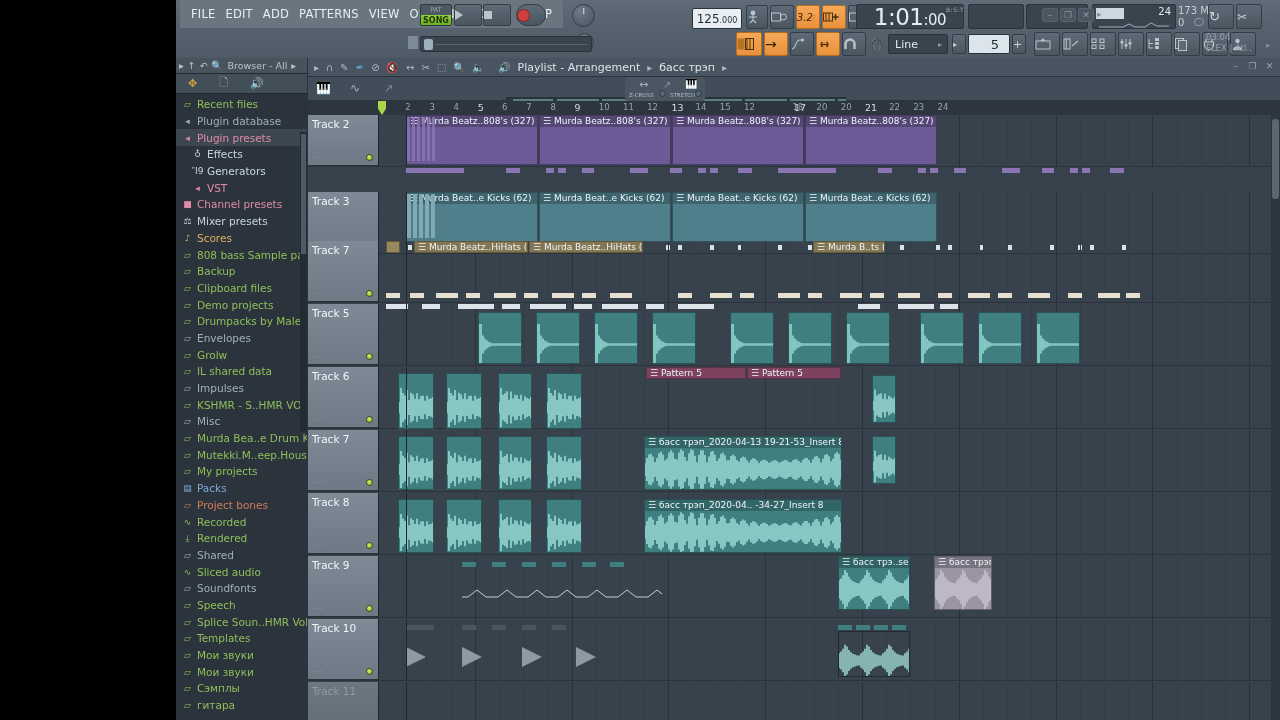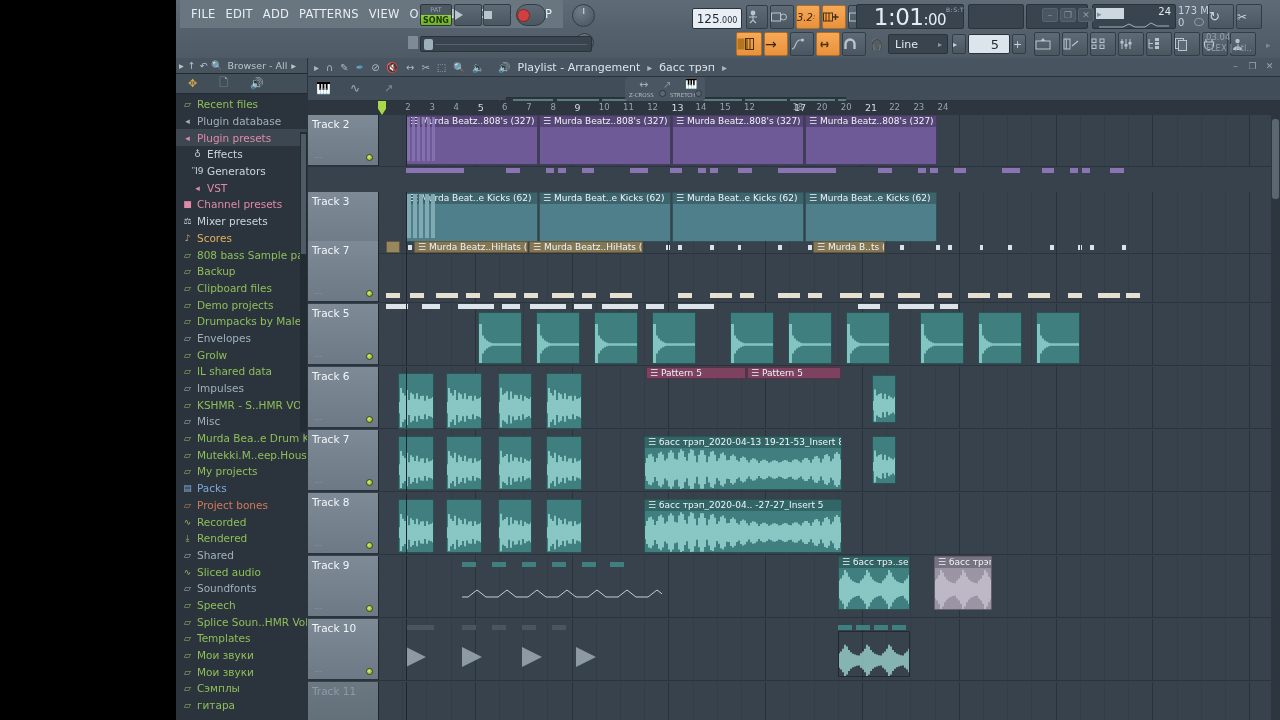--- a/index.html
+++ b/index.html
@@ -1205,21 +1205,21 @@
               <svg width="34" height="43" style="position: absolute; left: 0px; top: 11px;">
                 <path d="M0 16.125L0 26.875M2 2.6340962166523276L2 40.365903783347676M4 9.256917657105438L4 33.74308234289456M6 7.9068328214600765L6 35.09316717853992M8 5.97741082879107L8 37.02258917120893M10 14.154903841018116L10 28.84509615898188M12 6.310526394867331L12 36.68947360513267M14 12.839256529765038L14 30.160743470234962M16 9.275477324425577L16 33.72452267557442M18 9.784847900555754L18 33.215152099444246M20 13.405019606795136L20 29.594980393204864M22 9.234902848418853L22 33.765097151581145M24 14.979178457615232L24 28.020821542384766M26 10.725406300523474L26 32.274593699476526M28 12.38116342332018L28 30.61883657667982M30 13.342287313934285L30 29.657712686065715M32 11.45744087190082L32 31.542559128099178" stroke="#a8e6e0" stroke-width="1.4"></path>
               </svg>
             </div>
             <div class="clip" style="left: 168px; top: 6px; width: 36px; height: 54px; background: rgb(63, 127, 128); border: 1px solid rgba(0, 0, 0, 0.35);">
               <svg width="36" height="43" style="position: absolute; left: 0px; top: 11px;">
                 <path d="M0 16.125L0 26.875M2 2.8923440228904482L2 40.10765597710955M4 7.6685413568201675L4 35.33145864317983M6 9.948315420853774L6 33.051684579146226M8 4.776862134945315L8 38.22313786505468M10 14.278530691344882L10 28.721469308655116M12 7.373416849241302L12 35.6265831507587M14 8.916234242160389L14 34.083765757839615M16 13.0726804182189L16 29.9273195817811M18 7.865465766906819L18 35.13453423309318M20 13.517972263593665L20 29.482027736406337M22 10.562522667012585L22 32.43747733298741M24 10.288643163499497L24 32.7113568365005M26 14.986649354051995L26 28.013350645948005M28 10.289702066303068L28 32.710297933696936M30 13.392149711612008L30 29.607850288387993M32 12.764557731735167L32 30.235442268264833M34 11.58575873791429L34 31.41424126208571" stroke="#a8e6e0" stroke-width="1.4"></path>
               </svg>
             </div>
             <div class="clip" style="left: 266px; top: 6px; width: 198px; height: 54px; background: rgb(63, 127, 128); border: 1px solid rgba(0, 0, 0, 0.35);">
-              <div class="lbl" style="background: rgba(0, 0, 0, 0.2);">☰ басс трэп_2020-04.. -27-27_Insert 5</div>
+              <div class="lbl" style="background: rgba(0, 0, 0, 0.2);">☰ басс трэп_2020-04.. -34-27_Insert 8</div>
               <svg width="198" height="43" style="position: absolute; left: 0px; top: 11px;">
                 <path d="M0 15.05L0 27.95M2 10.048656252740924L2 32.951343747259074M4 6.460863700848607L4 36.539136299151394M6 5.779217236072208L6 37.220782763927794M8 8.512243307512206L8 34.48775669248779M10 13.903821402485503L10 29.096178597514495M12 9.975958599192658L12 33.02404140080734M14 5.2067506587127035L14 37.79324934128729M16 3.774164444736755L16 39.225835555263245M18 6.4217945404256565L18 36.57820545957434M20 12.397446353428462L20 30.602553646571536M22 10.445137049341556L22 32.554862950658446M24 4.536739180638413L24 38.46326081936159M26 2.224272155889647L26 40.77572784411035M28 4.50538861774902L28 38.49461138225098M30 10.703665358954296L30 32.2963346410457M32 11.435729032938749L32 31.56427096706125M34 4.583742288596763L34 38.41625771140323M36 1.3727974893792592L36 41.62720251062074M38 3.0441687022622617L38 39.95583129773774M40 9.061827148897786L40 33.938172851102216M42 12.814388722658558L42 30.185611277341444M44 5.352477826733466L44 37.64752217326654M46 1.3558495613044173L46 41.64415043869558M48 2.2645003033713174L48 40.73549969662868M50 7.725812781507255L50 35.27418721849274M52 14.366815675871177L52 28.633184324128823M54 6.722710603847636L54 36.27728939615236M56 2.176374576932581L56 40.82362542306742M58 2.2901581639400206L58 40.70984183605998M60 6.907746354739871L60 36.09225364526013M62 14.252962816745399L62 28.7470371832546M64 8.478097177028976L64 34.52190282297102M66 3.7047836498981184L66 39.29521635010188M68 3.114656438481049L68 39.88534356151895M70 6.729626157658744L70 36.27037384234126M72 13.066739399931333L72 29.933260600068667M74 10.354245702369504L74 32.645754297630496M76 5.706001920182429L76 37.29399807981757M78 4.5997232234947845L78 38.400276776505216M80 7.193429210604394L80 35.80657078939561M82 12.321875294891832L82 30.678124705108168M84 12.095586505993692L84 30.904413494006306M86 7.887198799099975L86 35.11280120090002M88 6.5004492524085595L88 36.49955074759144M90 8.176353889764115L90 34.823646110235885M92 12.05760548284975L92 30.942394517150248M94 13.508853084884779L94 29.491146915115223M96 9.95615883897404L96 33.04384116102596M98 8.512044403555493L98 34.48795559644451M100 9.452543017725777L100 33.54745698227423M102 12.195297466671736L102 30.804702533328264M104 14.501775017042451L104 28.49822498295755M106 11.678078326585744L106 31.321921673414256M108 10.3285984924659L108 32.6714015075341M110 10.737002211747301L110 32.2629977882527M112 12.554916733211153L112 30.44508326678885M114 15.00119113343971L114 27.99880886656029M116 12.918980894872924L116 30.081019105127076M118 11.701724758645733L118 31.29827524135427M120 11.742690185265987L120 31.257309814734015M122 12.894317871028896L122 30.105682128971104M124 14.669308644257328L124 28.330691355742672M126 13.66684541442483L126 29.33315458557517M128 12.486998282088935L128 30.513001717911067M130 12.23891628333685L130 30.76108371666315M132 12.96305575537536L132 30.036944244624642M134 14.399766238940632L134 28.600233761059368M136 14.026312374785881L136 28.97368762521412M138 12.668679722646003L138 30.331320277353996M140 12.09884157563595L140 30.90115842436405M142 12.559246065275458L142 30.44075393472454M144 13.968112634995194L144 29.031887365004806M146 14.188465642562822L146 28.81153435743718M148 12.357791012171141L148 30.64220898782886M150 11.32611898408322L150 31.67388101591678M152 11.577275265847053L152 31.422724734152947M154 13.1838916959189L154 29.816108304081098M156 14.382478750735311L156 28.61752124926469M158 11.764214855420368L158 31.23578514457963M160 10.055054442297688L160 32.94494555770231M162 10.036026671174614L162 32.96397332882539M164 11.939309286675863L164 31.060690713324135M166 14.819745603766405L166 28.180254396233593M168 11.148937708455739L168 31.85106229154426M170 8.524207463723155L170 34.47579253627684M172 8.08135972406996L172 34.91864027593004M174 10.240224524951138L174 32.75977547504886M176 14.457327108120708L176 28.542672891879292M178 10.766694163598775L178 32.23330583640123M180 7.028905875054804L180 35.971094124945196M182 5.961994268802458L182 37.03800573119754M184 8.212512747654849L184 34.78748725234515M186 13.210732649912538L186 29.789267350087464M188 10.811225757146683L188 32.18877424285331M190 5.862551592846135L190 37.13744840715387M192 3.9835643354396417L192 39.01643566456036M194 6.08209826588933L194 36.91790173411067M196 11.618769910485337L196 31.381230089514663" stroke="#a8e6e0" stroke-width="1.4"></path>
               </svg>
             </div>
             <div class="playhead" style="left: 0px;"></div>
             <div class="playhead" style="left: 28px;"></div>
           </div>
         </div>
         <div class="tracklane" style="top: 441px; height: 62px;">
           <div class="thead">

